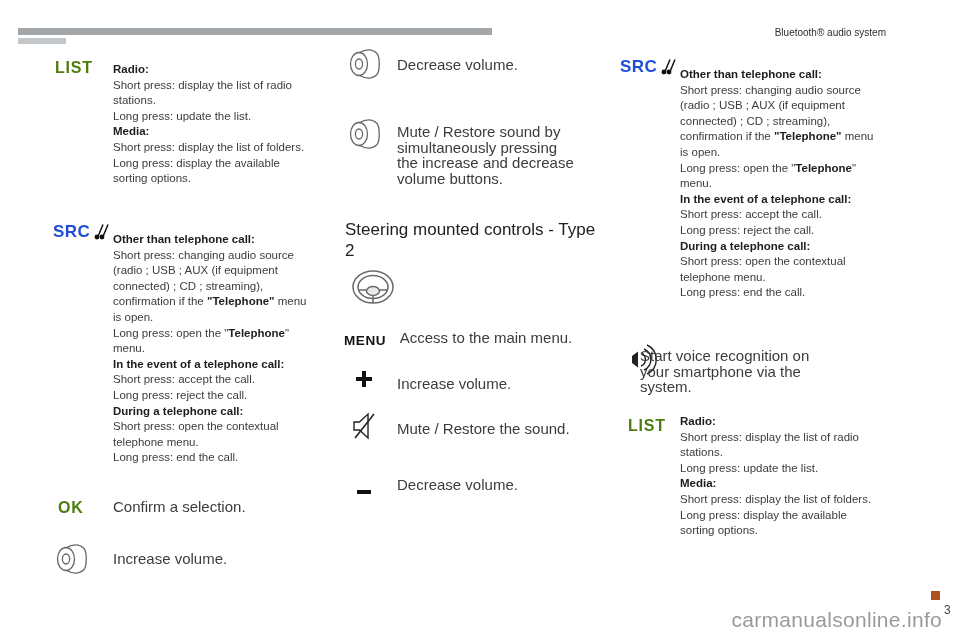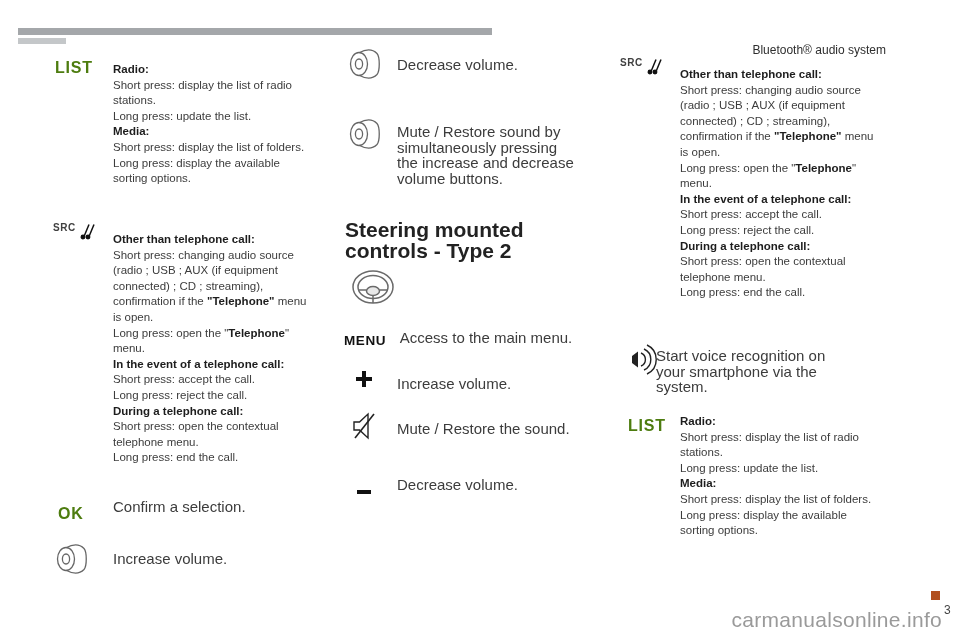--- a/index.html
+++ b/index.html
@@ -3,30 +3,30 @@
 <meta charset="utf-8">
 <style>
   * { margin:0; padding:0; box-sizing:border-box; }
   html,body { width:960px; height:640px; }
   body {
     font-family:"Liberation Sans", sans-serif;
     background:#ffffff; color:#3a3a3a;
     position:relative; overflow:hidden;
   }
   .bar { position:absolute; }
-  .header-title { position:absolute; font-size:12px; color:#2e2e2e;margin-top:16px; }
+  .header-title { position:absolute; font-size:10px; color:#2e2e2e; }
   .txt { position:absolute; font-size:11.5px; line-height:15.6px; color:#3c3c3c;margin-top:12px; }
   .txt .tline { }
   .b { font-weight:bold; color:#1d1d1d; }
   .cap { position:absolute; font-size:15px; line-height:15.6px; color:#3c3c3c; }
   .biglabel { position:absolute; font-weight:bold; font-size:15px; color:#4d7c0f; letter-spacing:0.8px; }
   .menulabel { position:absolute; font-weight:bold; font-size:13.5px; color:#111; letter-spacing:0.6px;text-align:center; }
   .srcwrap { position:absolute; display:flex; align-items:flex-start; gap:2px; }
-  .srcwrap .srctext { font-weight:bold; font-size:10px; color:#404040; letter-spacing:0.5px; }
-  .h2 { position:absolute; font-size:21px; font-weight:bold; color:#222; line-height:21px; }
+  .srcwrap .srctext { font-weight:bold; font-size:17px; color:#1d4ed8; letter-spacing:0.5px; }
+  .h2 { position:absolute; font-size:17px; font-weight:normal; color:#222; line-height:21px; }
   .ic { position:absolute; }
   .watermark { position:absolute; font-size:21px; color:#9a9a9a; letter-spacing:0.3px; }
   .pagenum { position:absolute; font-size:12px; color:#444; }
   .marker { position:absolute; width:9px; height:9px; }
 </style>
 </head>
 <body>
 
 <div class="bar" style="left:18px;top:28px;width:474px;height:7px;background:#a4a7aa;"></div>
 <div class="bar" style="left:18px;top:38px;width:48px;height:6px;background:#c4c7c9;"></div>
@@ -59,21 +59,21 @@
     <div class="tline"><span>Short press: changing audio source (radio ; USB ; AUX (if equipment connected) ; CD ; streaming), confirmation if the </span><span class="b">"Telephone"</span><span> menu is open.</span></div>
     <div class="tline"><span>Long press: open the "</span><span class="b">Telephone</span><span>" menu.</span></div>
     <div class="tline"><span class="b">In the event of a telephone call:</span></div>
     <div class="tline"><span>Short press: accept the call.</span></div>
     <div class="tline"><span>Long press: reject the call.</span></div>
     <div class="tline"><span class="b">During a telephone call:</span></div>
     <div class="tline"><span>Short press: open the contextual telephone menu.</span></div>
     <div class="tline"><span>Long press: end the call.</span></div>
   </div>
 
-<div class="biglabel" style="left:58px;top:499px;font-size:16px;margin-top:6px;">OK</div>
+<div class="biglabel" style="left:58px;top:499px;font-size:16px;">OK</div>
 <div class="cap" style="left:113px;top:499px;width:197px;">Confirm a selection.</div>
 
 <div class="ic" style="left:53px;top:541px;">
   <svg width="38" height="36" viewBox="0 0 38 36" fill="none" stroke="#666" stroke-width="1.3">
     <ellipse cx="13" cy="18" rx="8.5" ry="11.5"></ellipse>
     <ellipse cx="13" cy="18" rx="3.6" ry="5"></ellipse>
     <path d="M13 6.8 C21 2.5 27 3.5 31 7.5 C34 11 34 25 31 28.5 C27 32.5 21 33.5 13 29.2"></path>
   </svg>
 </div>
 <div class="cap" style="left:113px;top:551px;width:197px;">Increase volume.</div>
@@ -159,21 +159,21 @@
 <div class="ic" style="left:626px;top:340px;">
   <svg width="36" height="36" viewBox="0 0 36 36">
     <g stroke="#222" stroke-width="1.4" fill="none">
       <path d="M15 26 a7 7 0 0 0 0 -13"></path>
       <path d="M18 30 a11.5 11.5 0 0 0 0 -21"></path>
       <path d="M21 34 a16 16 0 0 0 0 -29"></path>
     </g>
     <path d="M6 16 l6 -4.5 v16 l-6 -4.5 z" fill="#222"></path>
   </svg>
 </div>
-<div class="cap" style="left:656px;top:348px;width:200px;">Start voice recognition on your smartphone via the system.</div>
+<div class="cap" style="left:640px;top:348px;width:200px;">Start voice recognition on your smartphone via the system.</div>
 
 <div class="biglabel" style="left:628px;top:417px;font-size:16px;">LIST</div>
 <div class="txt" style="left:680px;top:402px;width:200px;">
     <div class="tline"><span class="b">Radio:</span></div>
     <div class="tline"><span>Short press: display the list of radio stations.</span></div>
     <div class="tline"><span>Long press: update the list.</span></div>
     <div class="tline"><span class="b">Media:</span></div>
     <div class="tline"><span>Short press: display the list of folders.</span></div>
     <div class="tline"><span>Long press: display the available sorting options.</span></div>
   </div>

